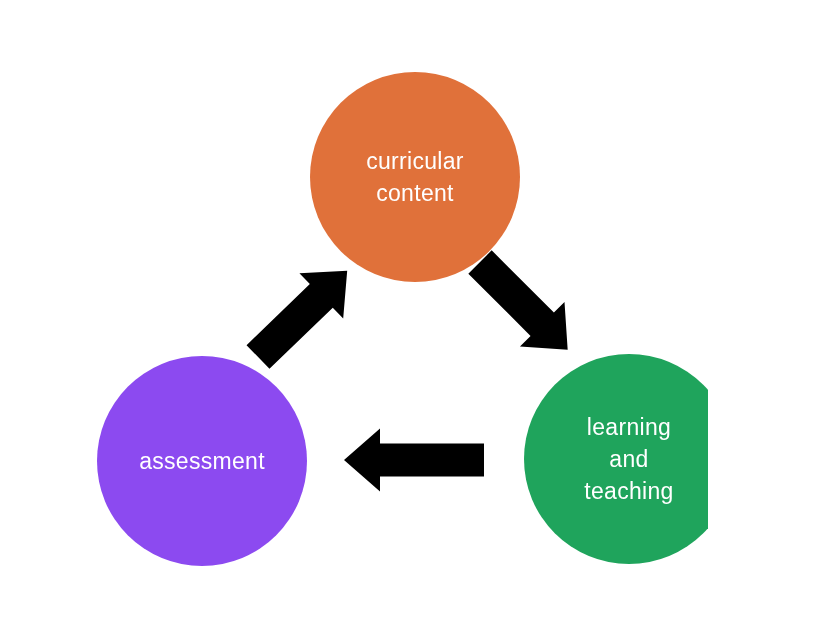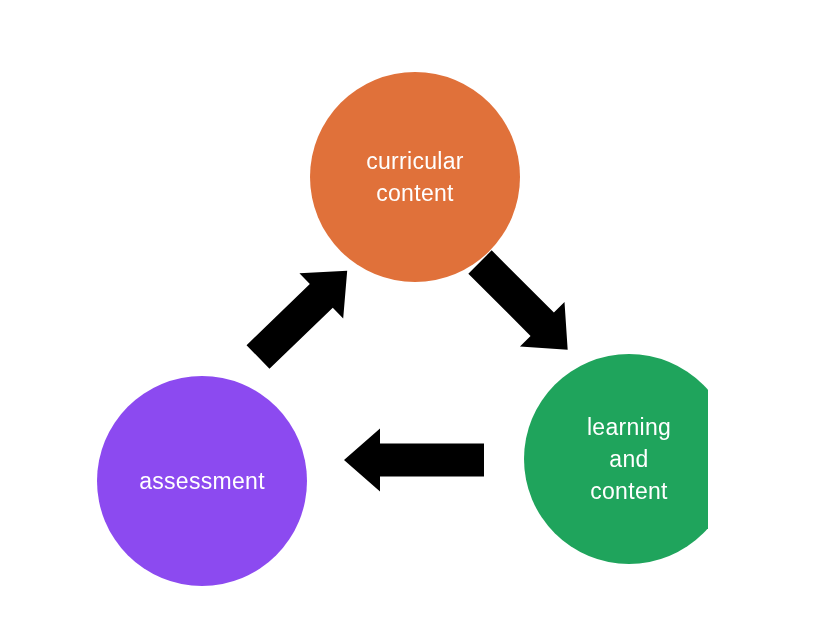--- a/index.html
+++ b/index.html
@@ -34,21 +34,21 @@
   .node-label {
     color: #ffffff;
     font-size: 23px;
     line-height: 1.4;
     text-align: center;
     white-space: pre-line;
     letter-spacing: 0.3px;
   }
   .node-content   { left: 310px; top: 72px;  }
   .node-teaching  { left: 524px; top: 354px; }
-  .node-assessment{ left: 97px;  top: 376px; }
+  .node-assessment{ left: 97px;  top: 356px; }
 </style>
 </head>
 <body>
 
 <div class="canvas">
 
   <svg class="arrows" viewBox="0 0 820 626" xmlns="http://www.w3.org/2000/svg" aria-hidden="true">
 
     <g transform="translate(480,262) rotate(45)">
       <polygon points="0,-16.5 88,-16.5 88,-31.5 124,0 88,31.5 88,16.5 0,16.5" fill="#000000"></polygon>
@@ -64,20 +64,20 @@
   </svg>
 
   <div class="node node-content" style="background-color: rgb(224, 113, 58);">
     <span class="node-label">curricular
 content</span>
   </div>
 
   <div class="node node-teaching" style="background-color: rgb(31, 164, 92);">
     <span class="node-label">learning
 and
-content</span>
+teaching</span>
   </div>
 
   <div class="node node-assessment" style="background-color: rgb(140, 74, 240);">
     <span class="node-label">assessment</span>
   </div>
 
 </div>
 
 </body></html>

